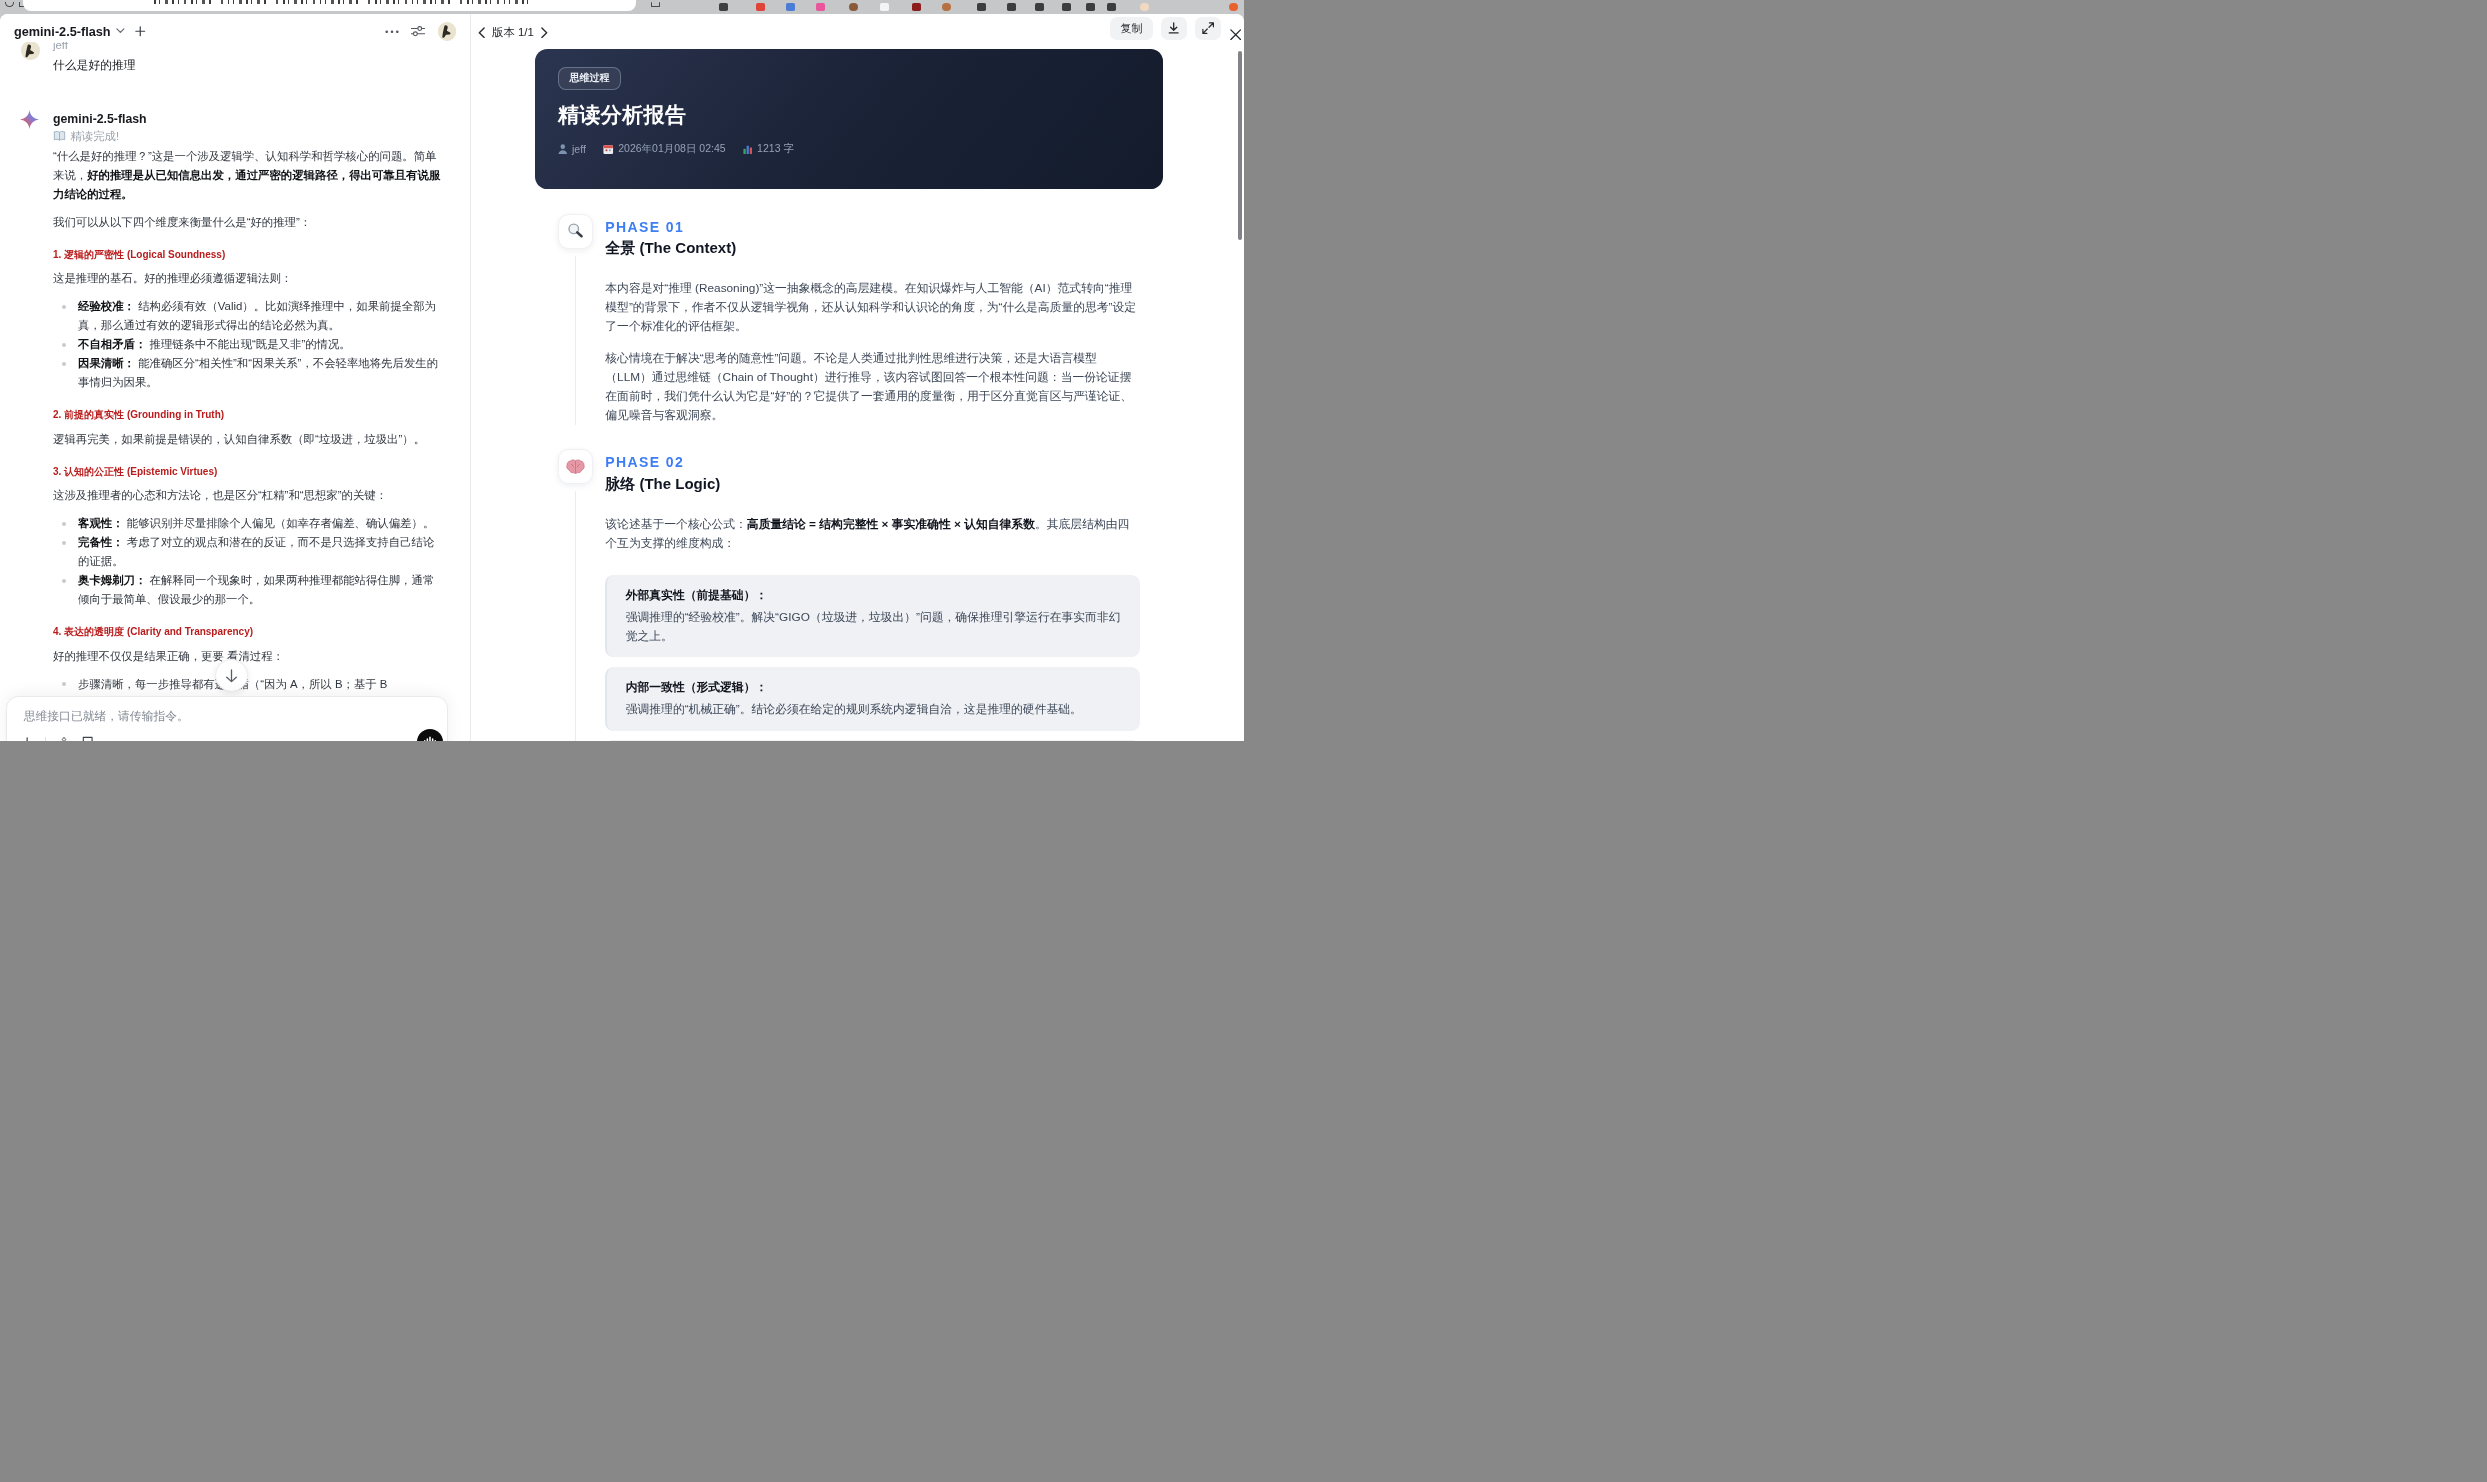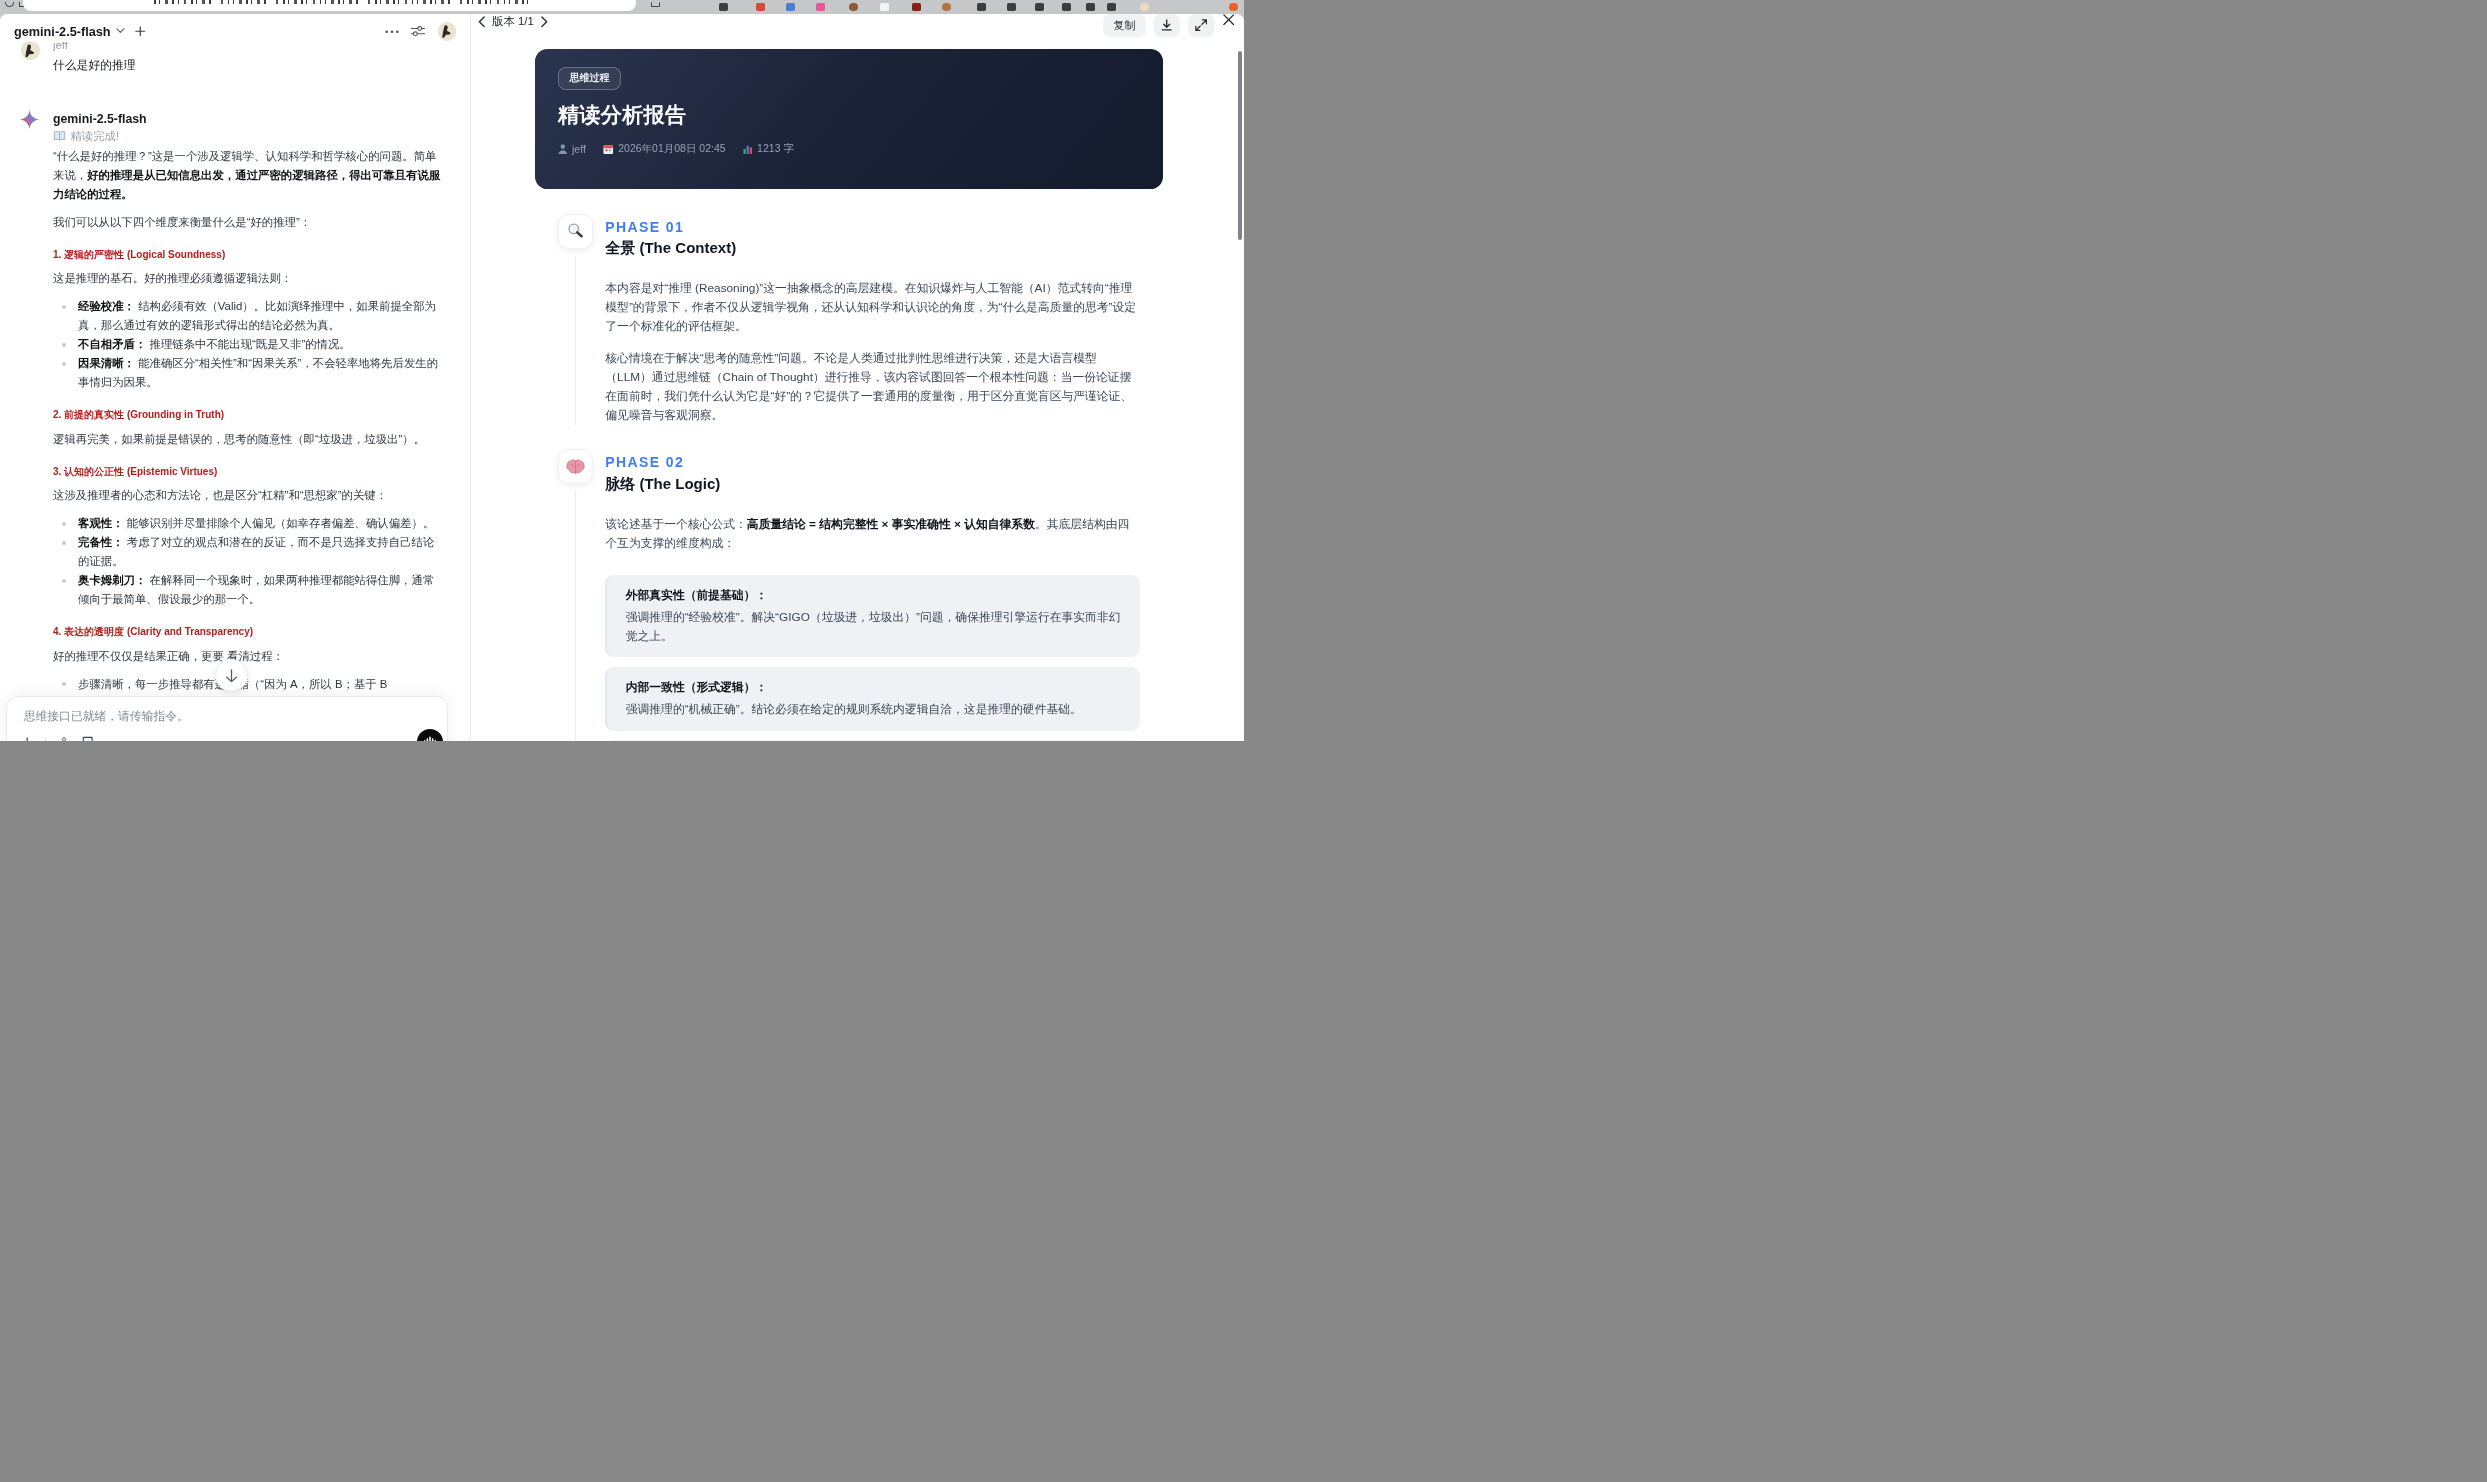--- a/index.html
+++ b/index.html
@@ -45,21 +45,21 @@
       border:0.9px solid #ececee;box-shadow:0 1.8px 7px rgba(0,0,0,.09);display:flex;align-items:center;justify-content:center;z-index:7;cursor:pointer;}
   
   .composer{position:absolute;left:6.1px;top:682px;width:442px;height:84px;background:#fff;border:0.9px solid #e8eaee;
       border-radius:12.3px;box-shadow:0 -1.8px 15.8px rgba(0,0,0,.06);z-index:8;}
   .composer .ph{position:absolute;left:16.6px;top:12.3px;font-size:11.8px;color:#828993;}
   .composer .tools{position:absolute;left:14px;top:39px;display:flex;align-items:center;gap:11.4px;color:#3f444b;}
   .composer .vline{width:0.9px;height:12.3px;background:#dcdfe3;}
   .mic-btn{position:absolute;right:4.4px;top:32px;width:26px;height:26px;border-radius:50%;background:#0b0b0c;display:flex;align-items:center;justify-content:center;}
   
   .right-panel{position:absolute;top:0;left:470px;right:0;height:100%;background:#fff;border-left:0.9px solid #e9ebee;}
-  .panel-header{position:absolute;top:0;left:0;right:0;height:26px;display:flex;align-items:flex-start;padding:0 10px 0 7px;}
+  .panel-header{position:absolute;top:0;left:0;right:0;height:26px;display:flex;align-items:flex-end;padding:0 3px 0 7px;}
   .ver-group{display:flex;align-items:center;gap:7px;color:#1d2127;}
   .ver-label{font-size:11.4px;color:#1d2127;}
   .chev-btn{display:flex;align-items:center;color:#2a2e34;cursor:pointer;}
   .panel-header .spacer{flex:1;}
   .pill-btn{background:#f1f2f4;border-radius:7px;height:23px;display:flex;align-items:center;justify-content:center;
       padding:0 10.5px;font-size:11px;color:#1d2127;margin-left:7.9px;cursor:pointer;}
   .pill-ic{width:26px;padding:0;}
   .close-btn{margin-left:8.8px;display:flex;align-items:center;color:#26292e;cursor:pointer;}
   .panel-content{position:absolute;top:35px;left:0;right:0;bottom:0;overflow:hidden;}
   .hero{margin-left:64px;width:628px;height:140px;border-radius:12.3px;padding:17.5px 23px;
@@ -196,21 +196,21 @@
         <p>我们可以从以下四个维度来衡量什么是“好的推理”：</p>
         <div id="chat-sections">
             <h3>1. 逻辑的严密性 (Logical Soundness)</h3>
             <p>这是推理的基石。好的推理必须遵循逻辑法则：</p>
             <ul>
               <li><b>经验校准： </b>结构必须有效（Valid）。比如演绎推理中，如果前提全部为真，那么通过有效的逻辑形式得出的结论必然为真。</li>
               <li><b>不自相矛盾： </b>推理链条中不能出现“既是又非”的情况。</li>
               <li><b>因果清晰： </b>能准确区分“相关性”和“因果关系”，不会轻率地将先后发生的事情归为因果。</li>
             </ul>
             <h3>2. 前提的真实性 (Grounding in Truth)</h3>
-            <p>逻辑再完美，如果前提是错误的，思考的随意性（即“垃圾进，垃圾出”）。</p>
+            <p>逻辑再完美，如果前提是错误的，认知自律系数（即“垃圾进，垃圾出”）。</p>
             <h3>3. 认知的公正性 (Epistemic Virtues)</h3>
             <p>这涉及推理者的心态和方法论，也是区分“杠精”和“思想家”的关键：</p>
             <ul>
               <li><b>客观性： </b>能够识别并尽量排除个人偏见（如幸存者偏差、确认偏差）。</li>
               <li><b>完备性： </b>考虑了对立的观点和潜在的反证，而不是只选择支持自己结论的证据。</li>
               <li><b>奥卡姆剃刀： </b>在解释同一个现象时，如果两种推理都能站得住脚，通常倾向于最简单、假设最少的那一个。</li>
             </ul>
             <h3>4. 表达的透明度 (Clarity and Transparency)</h3>
             <p>好的推理不仅仅是结果正确，更要  看清过程：</p>
             <ul>

